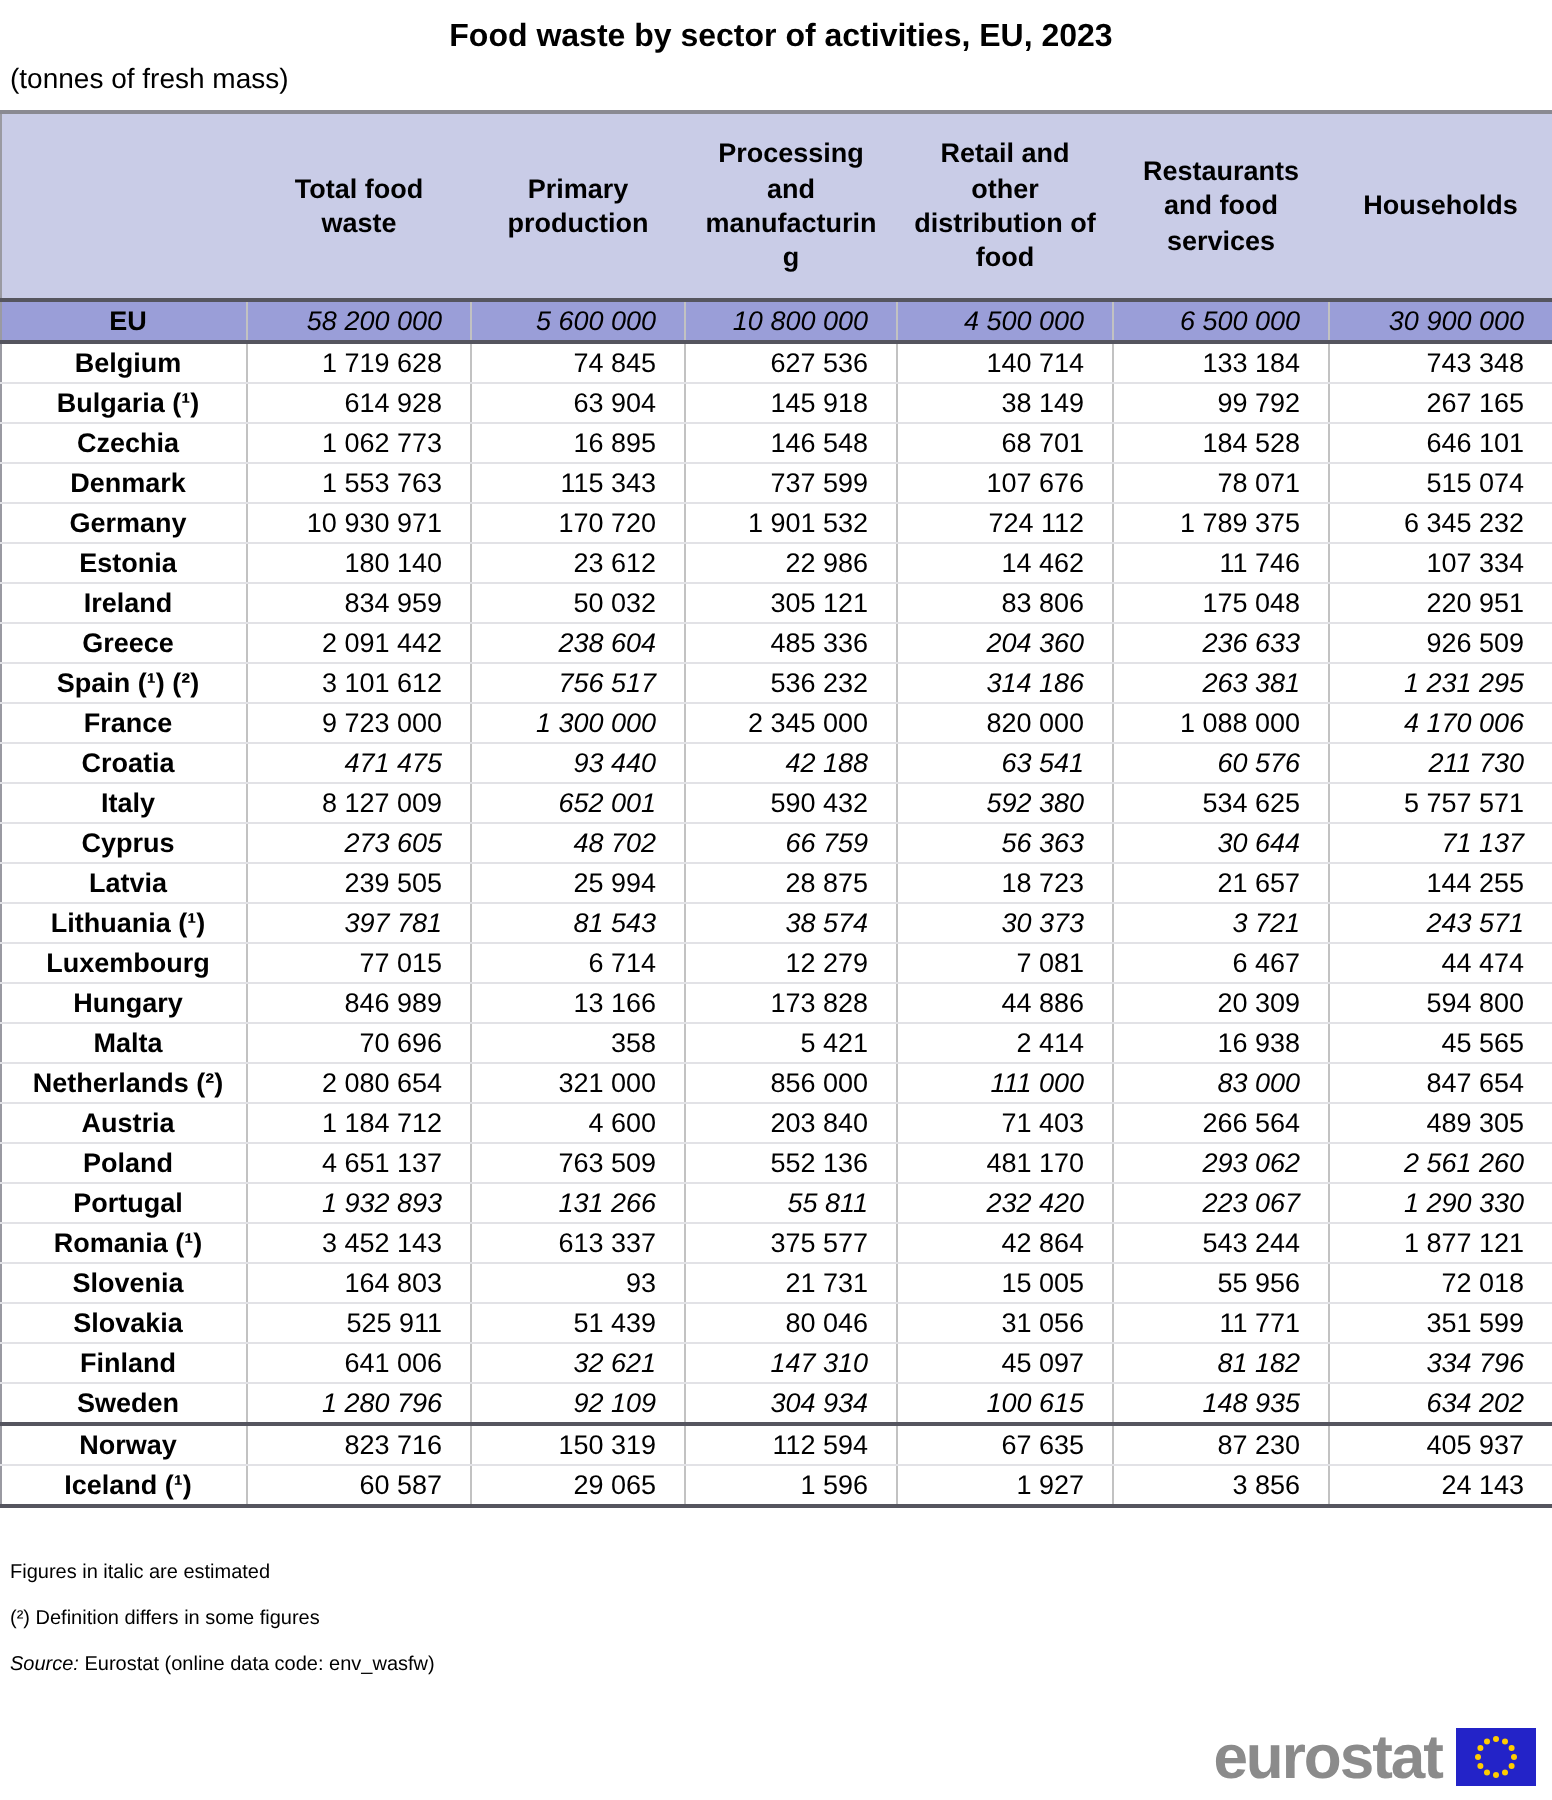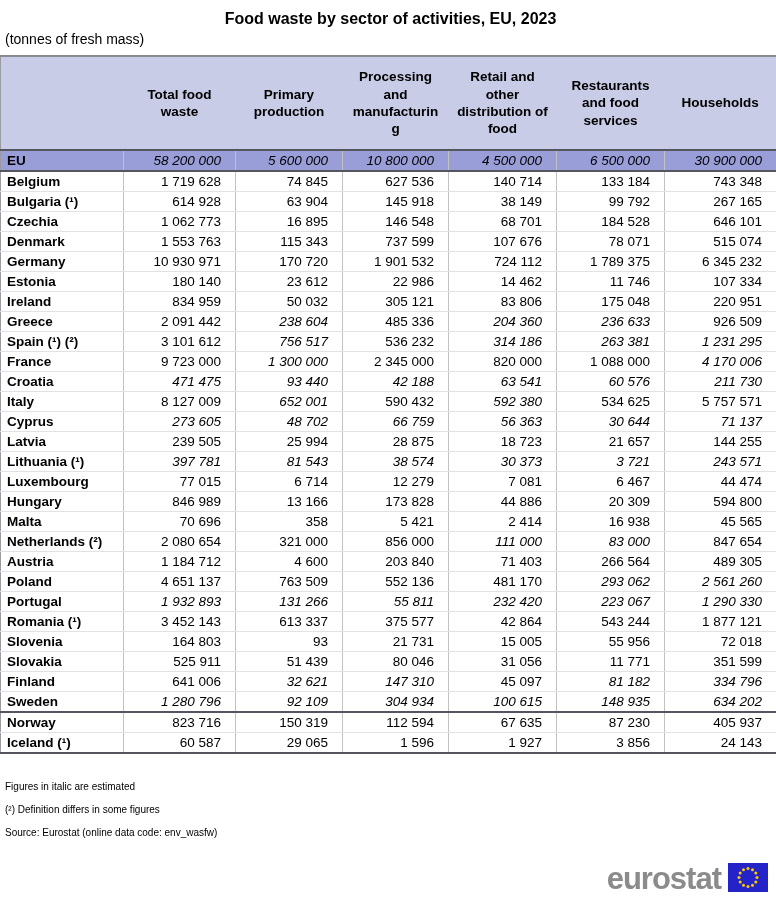--- a/index.html
+++ b/index.html
@@ -27,39 +27,39 @@
     border-bottom:1px solid var(--dark-line,#55555f);
   }
   thead th.th-wrap{overflow-wrap:anywhere;padding:2px 8px;}
 
   tbody td{
     height:19px;font-size:13.5px;line-height:19px;white-space:nowrap;
     border-right:1px solid var(--grid-v,#c2c2c2);
     border-bottom:1px solid var(--grid-h,#e2e2e6);
   }
   tbody td:last-child{border-right:none;}
-  td.country{font-weight:bold;text-align:left;padding:0 2px 0 6px;margin-left:35px;}
+  td.country{font-weight:bold;text-align:center;padding:0 2px 0 6px;margin-left:35px;}
   td.num{text-align:right;padding:0 14px 0 2px;}
   td.est{font-style:italic;}
 
   tr.eu-row td{
     background:var(--eu-row-bg,#9a9ed8);
     border-top:2px solid var(--dark-line,#55555f);
     border-bottom:2px solid var(--dark-line,#55555f);
   }
   tr.eu-row td.num{font-style:italic;}
   tr.sep-above td{border-top:2px solid var(--dark-line,#55555f);}
 
   .notes{margin:27px 0 0 5px;font-size:10px;}
   .note{margin:0 0 12px 0;}
-  .source .src-label{}
+  .source .src-label{font-style:italic;}
 
   .logo{
     position:absolute;right:8px;bottom:6px;
-    display:flex;gap:7px;
+    display:flex;align-items:center;gap:7px;
   }
   .logo-text{
     font-size:31px;font-weight:bold;color:var(--logo-gray,#8b8b8b);
     letter-spacing:-1px;line-height:1;
   }
   .flag{display:block;}
 </style>
 </head>
 <body>
 

